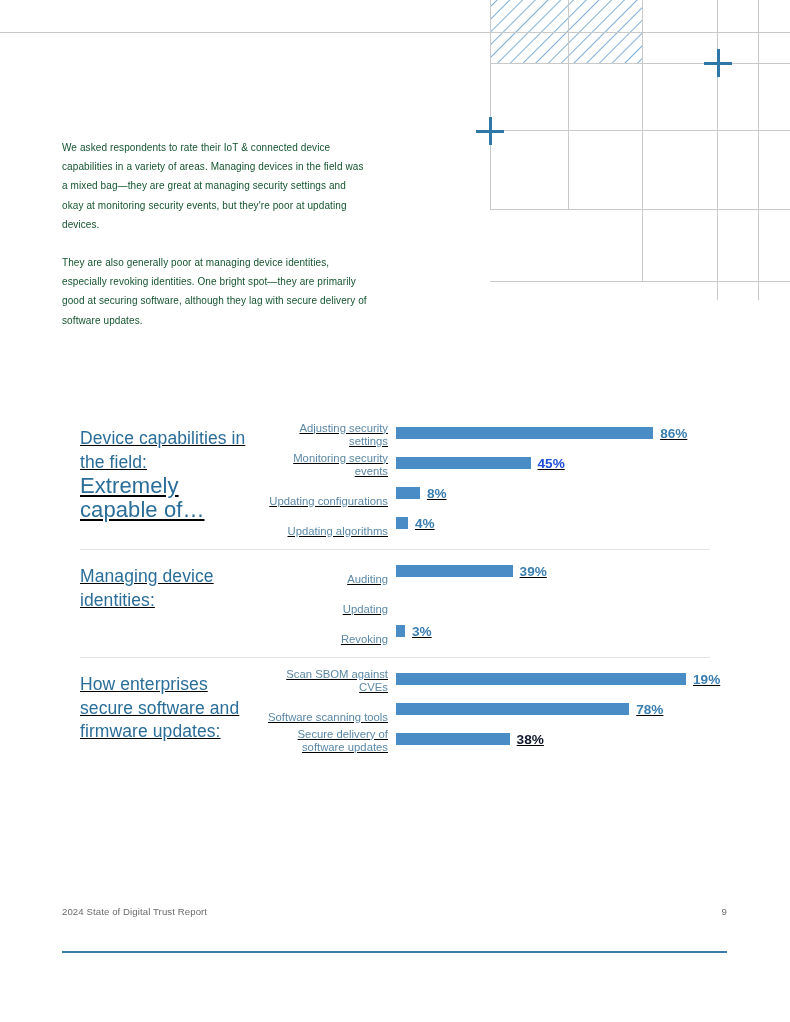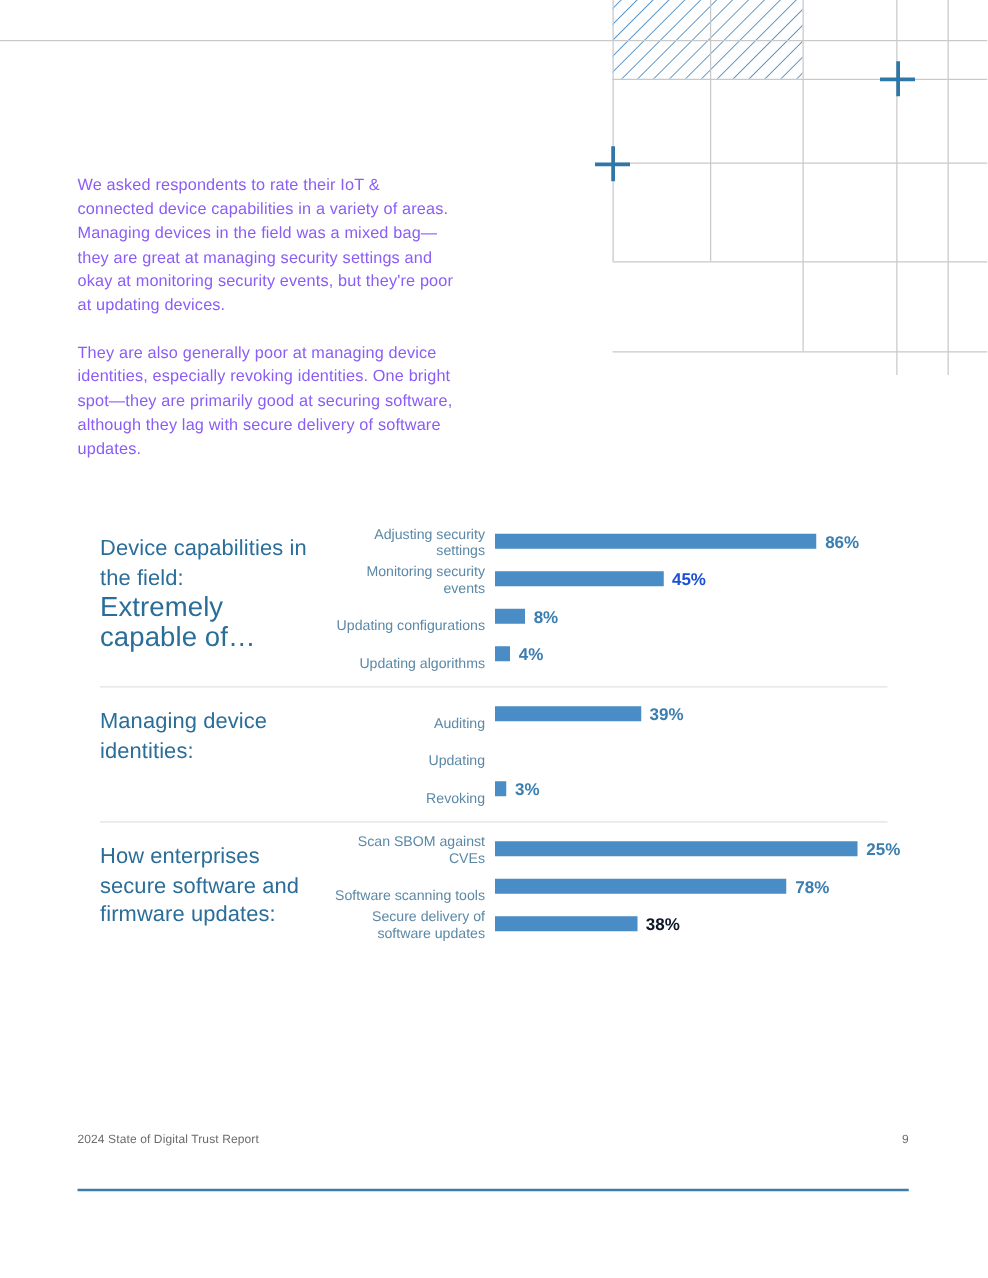--- a/index.html
+++ b/index.html
@@ -23,34 +23,35 @@
     width: 790px; height: 300px;
     pointer-events: none;
   }
 
   
   .intro {
     position: absolute;
     left: 62px;
     top: 138px;
     width: 305px;
-    font-size: 13px;
+    font-size: 10px;
     line-height: 19.2px;
-    color: #8b5cf6;
+    color: #14532d;
     letter-spacing: 0.01em;
   }
   .intro p { margin: 0 0 19px 0; }
   .intro p:last-child { margin-bottom: 0; }
 
   
   #charts {
     position: absolute;
     left: 0;
     top: 412px;
     width: 790px;
+    text-decoration: underline;
   }
   .section {
     position: relative;
     display: flex;
     align-items: flex-start;
     padding: 0 0 0 80px;
   }
   .sec-divider {
     position: relative;
     margin: 0 0 0 80px;
@@ -236,21 +237,21 @@
     </div>
     <div style="height: 11px;"></div>
     <div class="sec-divider"></div>
     <div class="section">
       <div class="sec-title">How enterprises secure software and firmware updates:</div>
       <div class="rows">
         <div class="row">
           <div class="row-label">Scan SBOM against CVEs</div>
           <div class="bar-wrap">
             <div class="bar" style="width: 290.03px; background: rgb(74, 140, 198);"></div>
-            <div class="bar-val" style="color: rgb(59, 126, 176);">25%</div>
+            <div class="bar-val" style="color: rgb(59, 126, 176);">19%</div>
           </div>
         </div>
         <div class="row">
           <div class="row-label">Software scanning tools</div>
           <div class="bar-wrap">
             <div class="bar" style="width: 233.22px; background: rgb(74, 140, 198);"></div>
             <div class="bar-val" style="color: rgb(59, 126, 176);">78%</div>
           </div>
         </div>
         <div class="row">

